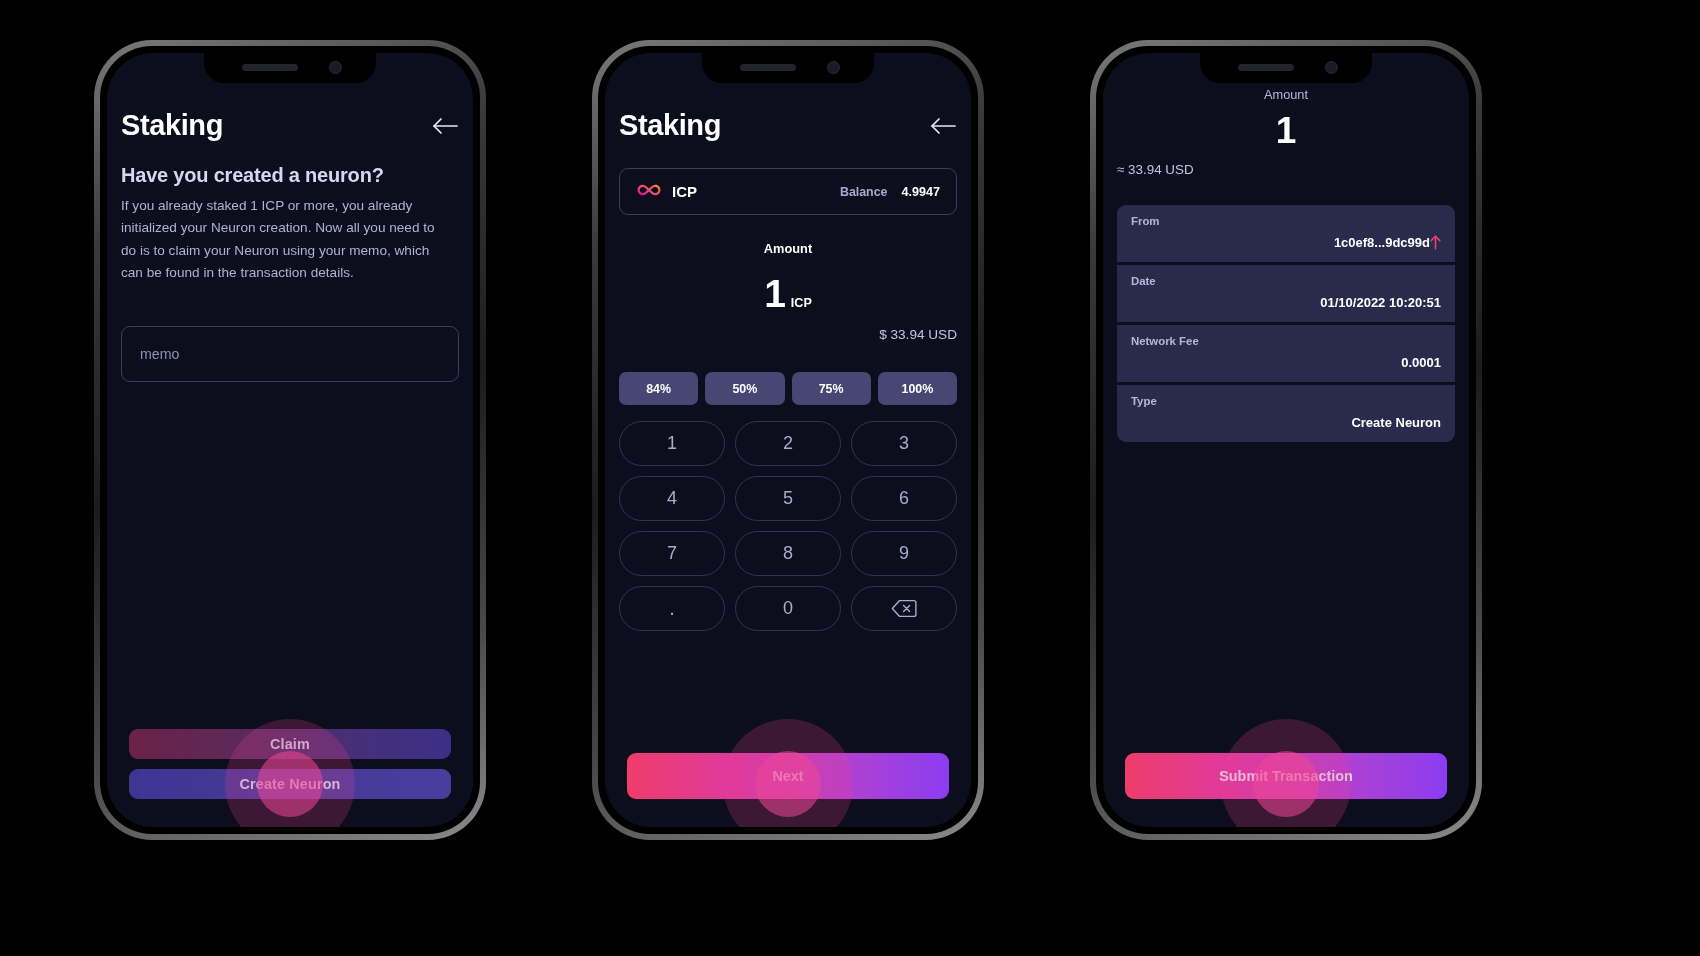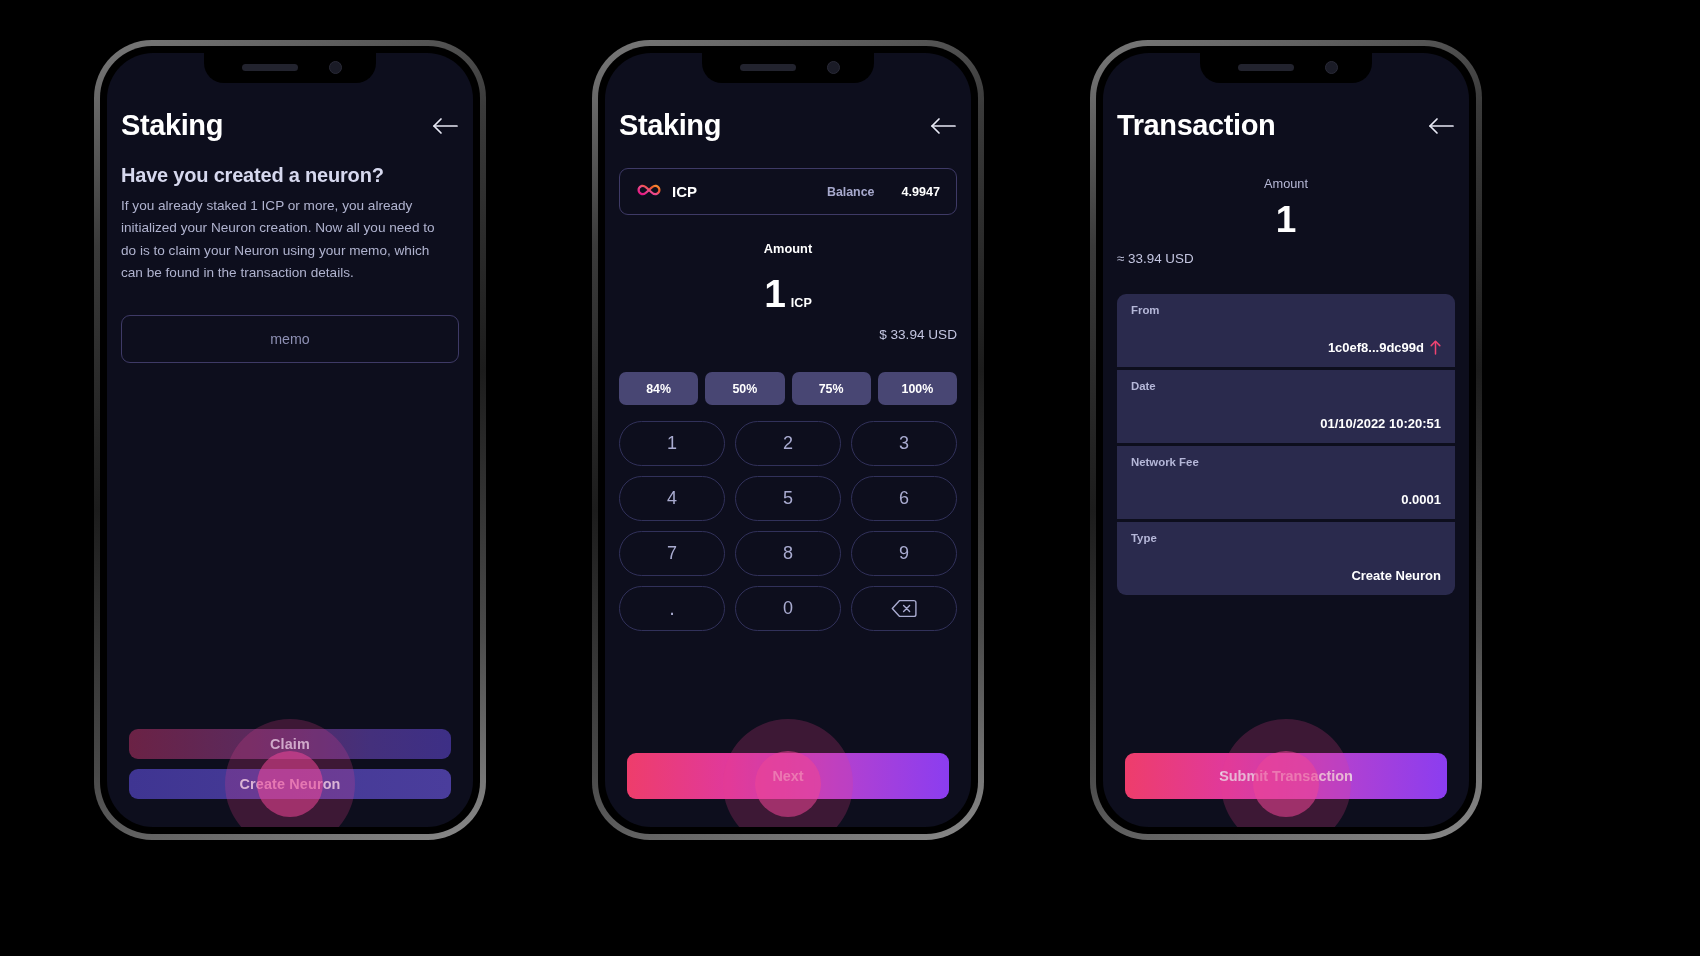--- a/index.html
+++ b/index.html
@@ -86,30 +86,29 @@
     font-size: 20px; color: #d6d8ee; font-weight: bold;
     letter-spacing: -0.2px;
   }
   .q-body {
     margin-top: 8px;
     font-size: 13.6px; line-height: 1.64;
     color: #b0b3cf;
     max-width: 330px;
   }
   .memo-field {
-    margin-top: 31px;
-    height: 48px;
+    margin-top: 42px;
+    height: 56px;
     border: 1px solid #3e3a66;
     border-radius: 9px;
     display: flex; align-items: center;
     padding: 0 18px;
     font-size: 14.2px;
     color: #8e90b4;
     background: transparent;
-    justify-content: center;
   }
   .btn-stack {
     position: absolute;
     left: 22px; right: 22px; bottom: 28px;
     display: flex; flex-direction: column; gap: 10px;
   }
   .btn {
     height: 30px; border-radius: 9px;
     display: flex; align-items: center; justify-content: center;
     font-size: 14.4px; font-weight: bold; color: #ffffff;
@@ -130,21 +129,21 @@
   .icp-card {
     margin-top: 26px;
     height: 47px;
     border: 1px solid #3e3a66;
     border-radius: 9px;
     display: flex; align-items: center;
     padding: 0 16px;
   }
   .icp-left { display: flex; align-items: center; gap: 10px; }
   .icp-name { font-size: 15px; font-weight: bold; color: #ffffff; }
-  .icp-right { margin-left: auto; display: flex; align-items: flex-start; gap: 27px; }
+  .icp-right { margin-left: auto; display: flex; align-items: flex-start; gap: 14px; }
   .bal-label { font-size: 12.4px; font-weight: bold; color: #a7a9cd; }
   .bal-val { font-size: 12.6px; font-weight: bold; color: #ffffff; }
 
   .amount-label {
     margin-top: 26px; text-align: center;
     font-size: 12.8px; font-weight: bold; color: #ffffff;
   }
   .amount-row {
     margin-top: 18px;
     display: flex; align-items: baseline; justify-content: center; gap: 5px;
@@ -212,22 +211,22 @@
   .tx-rows { margin-top: 28px; display: flex; flex-direction: column; gap: 3px; border-radius: 26px; }
   .tx-row {
     background: #2a2a4d;
     padding: 10px 14px 12px 14px;
     min-height: 54px;
   }
   .tx-rows .tx-row:first-child { border-top-left-radius: 9px; border-top-right-radius: 9px; }
   .tx-rows .tx-row:last-child { border-bottom-left-radius: 9px; border-bottom-right-radius: 9px; }
   .tx-key { font-size: 11.4px; font-weight: bold; color: #b5b7d8; }
   .tx-val-line {
-    margin-top: 24px;
-    display: flex; align-items: flex-end; justify-content: flex-end; gap: 6px;
+    margin-top: 8px;
+    display: flex; align-items: flex-end; justify-content: flex-end; 
   }
   .tx-val { font-size: 13px; font-weight: bold; color: #ffffff; }
   .out-arrow { color: #ef4472; display: flex; }
   .out-arrow svg { display: block; }
 
   
   .ripple {
     position: absolute;
     bottom: -22px; left: 50%;
     transform: translateX(-50%);
@@ -366,29 +365,20 @@
   </div>
 
   <div class="phone" style="left:1090px; top:40px;">
     <div class="phone-inner">
       <div class="screen">
         <div class="notch">
           <div class="speaker"></div>
           <div class="cam"></div>
         </div>
         <div class="content">
-          <div class="scr-header">
-            <div class="scr-title">Transaction</div>
-            <div class="back-arrow">
-              <svg width="26" height="18" viewBox="0 0 26 18" fill="none" stroke="currentColor" stroke-width="1.7" stroke-linecap="round" stroke-linejoin="round">
-                  <path d="M25 9H2"></path>
-                  <path d="M9 2L2 9l7 7"></path>
-                </svg>
-            </div>
-          </div>
 
           <div class="tx-amount-label">Amount</div>
           <div class="tx-amount-num">1</div>
           <div class="tx-amount-usd">≈ 33.94 USD</div>
 
           <div class="tx-rows">
             <div class="tx-row">
               <div class="tx-key">From</div>
               <div class="tx-val-line">
                 <span class="tx-val">1c0ef8...9dc99d</span>

